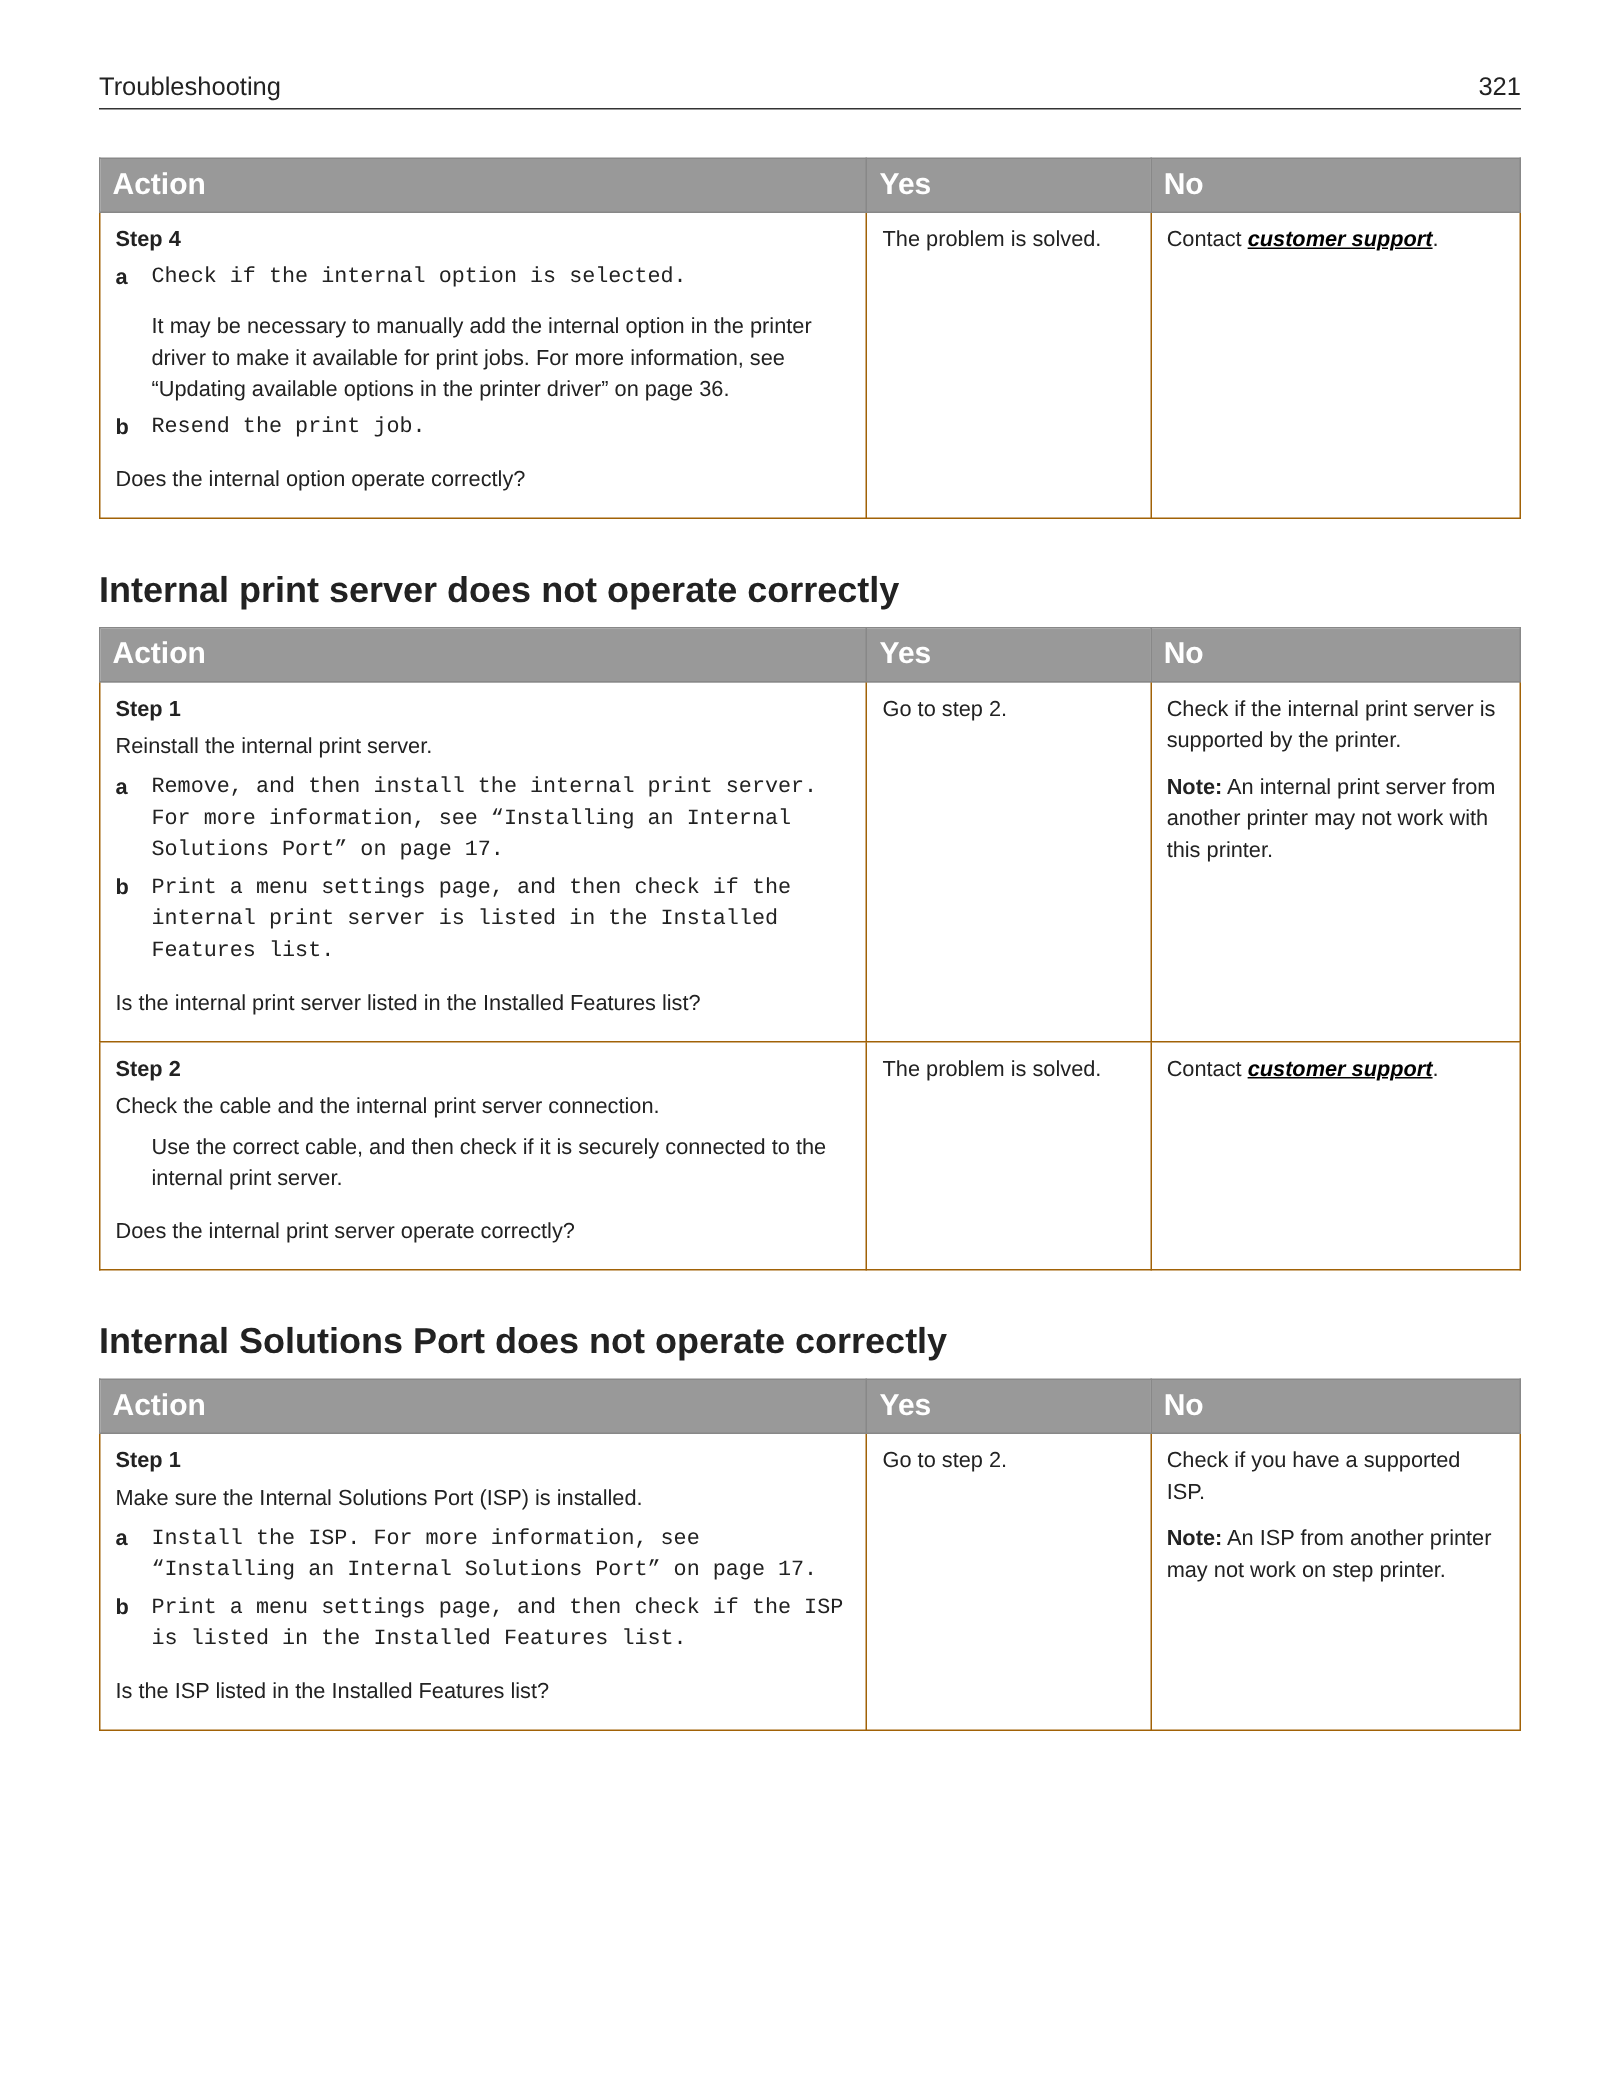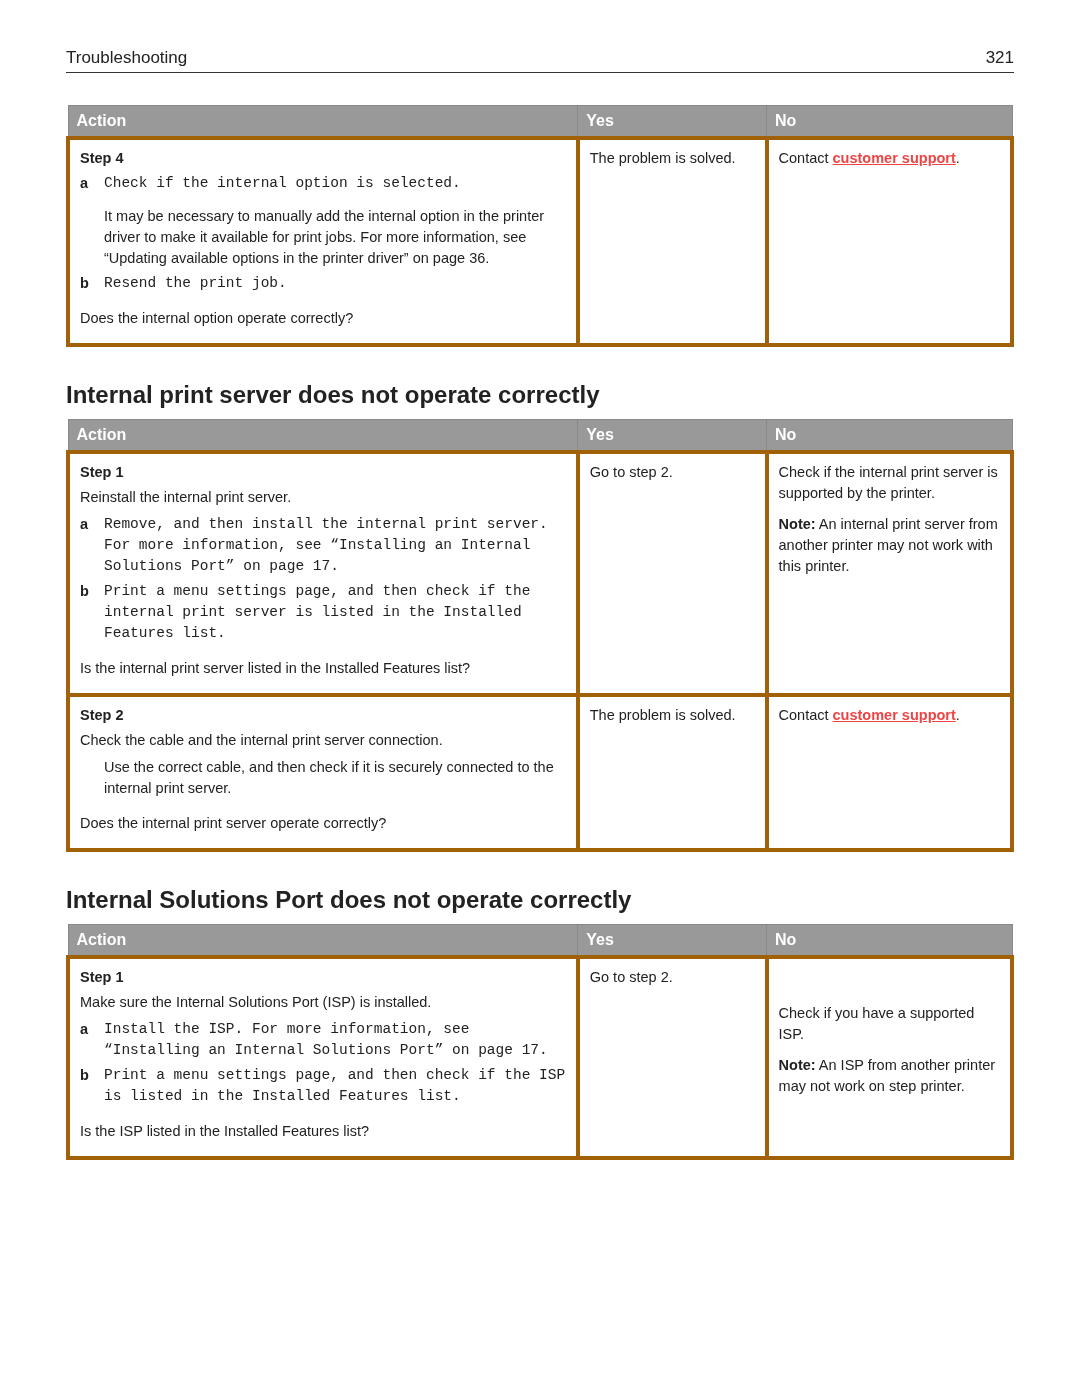--- a/index.html
+++ b/index.html
@@ -31,41 +31,41 @@
     table-layout: fixed;
     margin-bottom: 6px;
   }
   table.tbl th {
     background: #999;
     color: #fff;
     text-align: left;
     font-weight: bold;
     padding: 6px 8px;
     border: 1px solid #888;
-    font-size: 16px;
+    font-size: 20px;
   }
   table.tbl td {
     vertical-align: top;
-    border: 4px solid #a16207;
+    border: 1px solid #a16207;
     padding: 8px 10px 14px 10px;
     line-height: 1.45;
   }
   col.c-action { width: 54%; }
   col.c-yes    { width: 20%; }
   col.c-no     { width: 26%; }
 
   .step-title { font-weight: bold; margin-bottom: 4px; }
   .sub-intro  { margin-bottom: 6px; }
   ol.lettered { list-style: none; padding-left: 0; margin: 0 0 12px 0; }
   ol.lettered > li { display:flex; gap:10px; margin-bottom:4px; }
   ol.lettered > li > .lt { font-weight:bold; width:14px; flex:0 0 14px; }
   ol.lettered > li > .txt { flex:1;font-family:Liberation Mono, monospace; }
   .indent-note { margin: 4px 0 4px 24px; }
   .closing-q { margin-top: 14px; }
-  a.link { color: #ef4444; font-weight: bold; text-decoration: underline; }
+  a.link { color: #000000; font-weight: bold; text-decoration: underline; font-style: italic; }
   .note-label { font-weight: bold; }
 </style>
 </head>
 <body>
 
 <div class="page-header">
   <span>Troubleshooting</span>
   <span class="spacer"></span>
   <span>321</span>
 </div>
@@ -190,20 +190,20 @@
           </li>
           <li>
             <span class="lt">b</span>
             <span class="txt">Print a menu settings page, and then check if the ISP is listed in the Installed Features list.</span>
           </li>
         </ol>
         <div class="closing-q">Is the ISP listed in the Installed Features list?</div>
       </td>
       <td>Go to step 2.</td>
       <td>
-        <div style="margin-bottom:10px;margin-top:36px;">Check if you have a supported ISP.</div>
+        <div style="margin-bottom:10px;">Check if you have a supported ISP.</div>
         <div>
           <span class="note-label">Note:</span><span> An ISP from another printer may not work on step printer.</span>
         </div>
       </td>
     </tr>
   </tbody>
 </table>
 
 </body></html>

